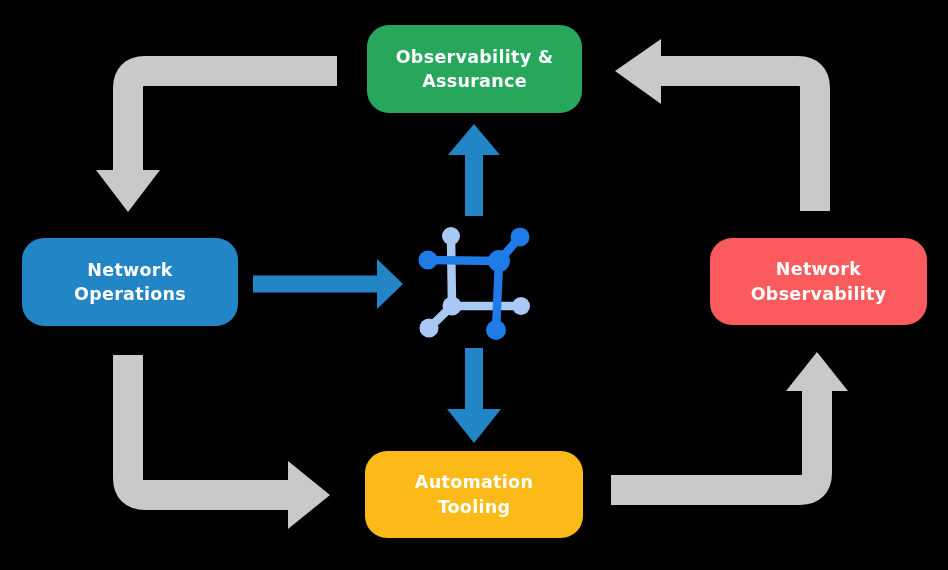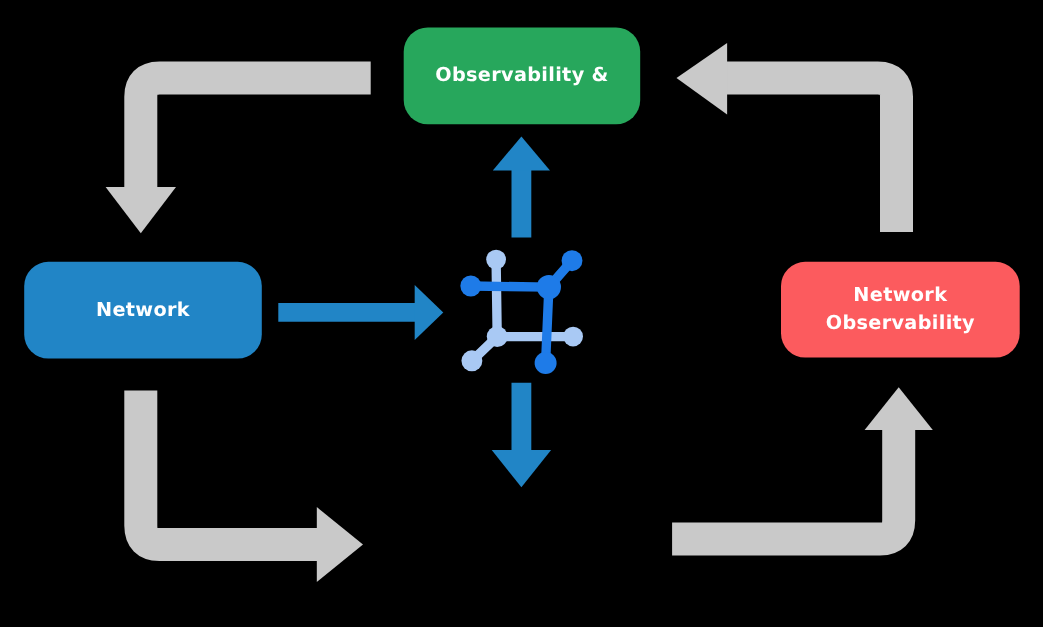--- a/index.html
+++ b/index.html
@@ -103,25 +103,31 @@
       </g>
       <circle cx="13" cy="38" r="9.5" fill="#1E7BE8"></circle>
       <circle cx="105" cy="15" r="9.5" fill="#1E7BE8"></circle>
       <circle cx="84" cy="39" r="11" fill="#1E7BE8"></circle>
       <circle cx="81" cy="108" r="10" fill="#1E7BE8"></circle>
     </g>
   </svg>
 
   <div class="node node-observability">
     <span>Observability &amp;</span>
+    <span>Assurance</span>
   </div>
 
   <div class="node node-operations">
     <span>Network</span>
+    <span>Operations</span>
   </div>
 
   <div class="node node-infrastructure">
     <span>Network</span>
     <span>Observability</span>
   </div>
 
+  <div class="node node-automation">
+    <span>Automation</span>
+    <span>Tooling</span>
+  </div>
 
 </div>
 
 </body></html>

